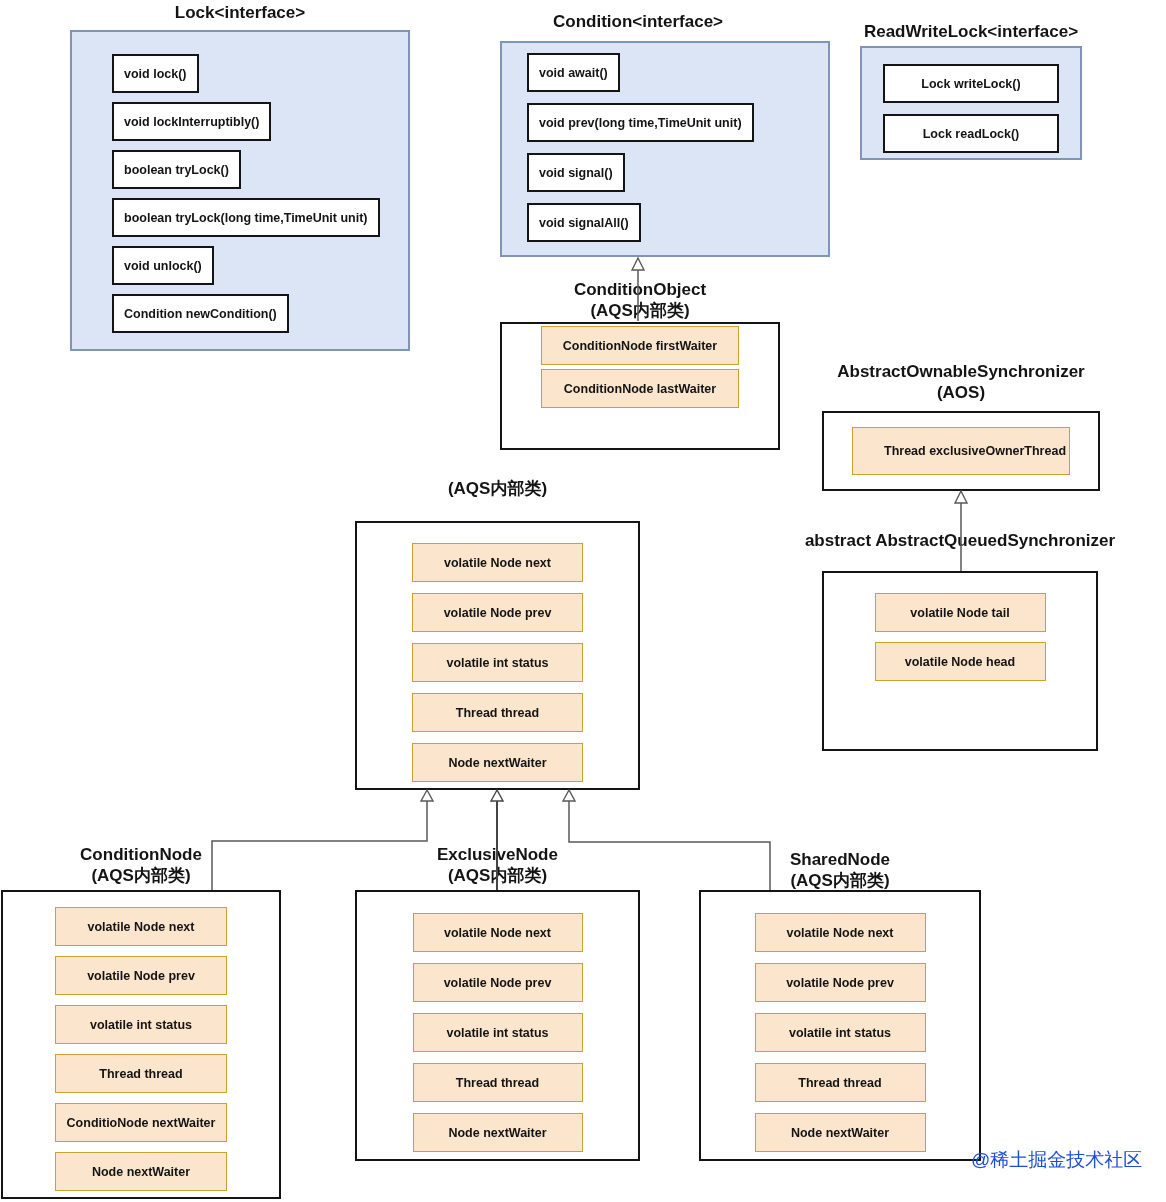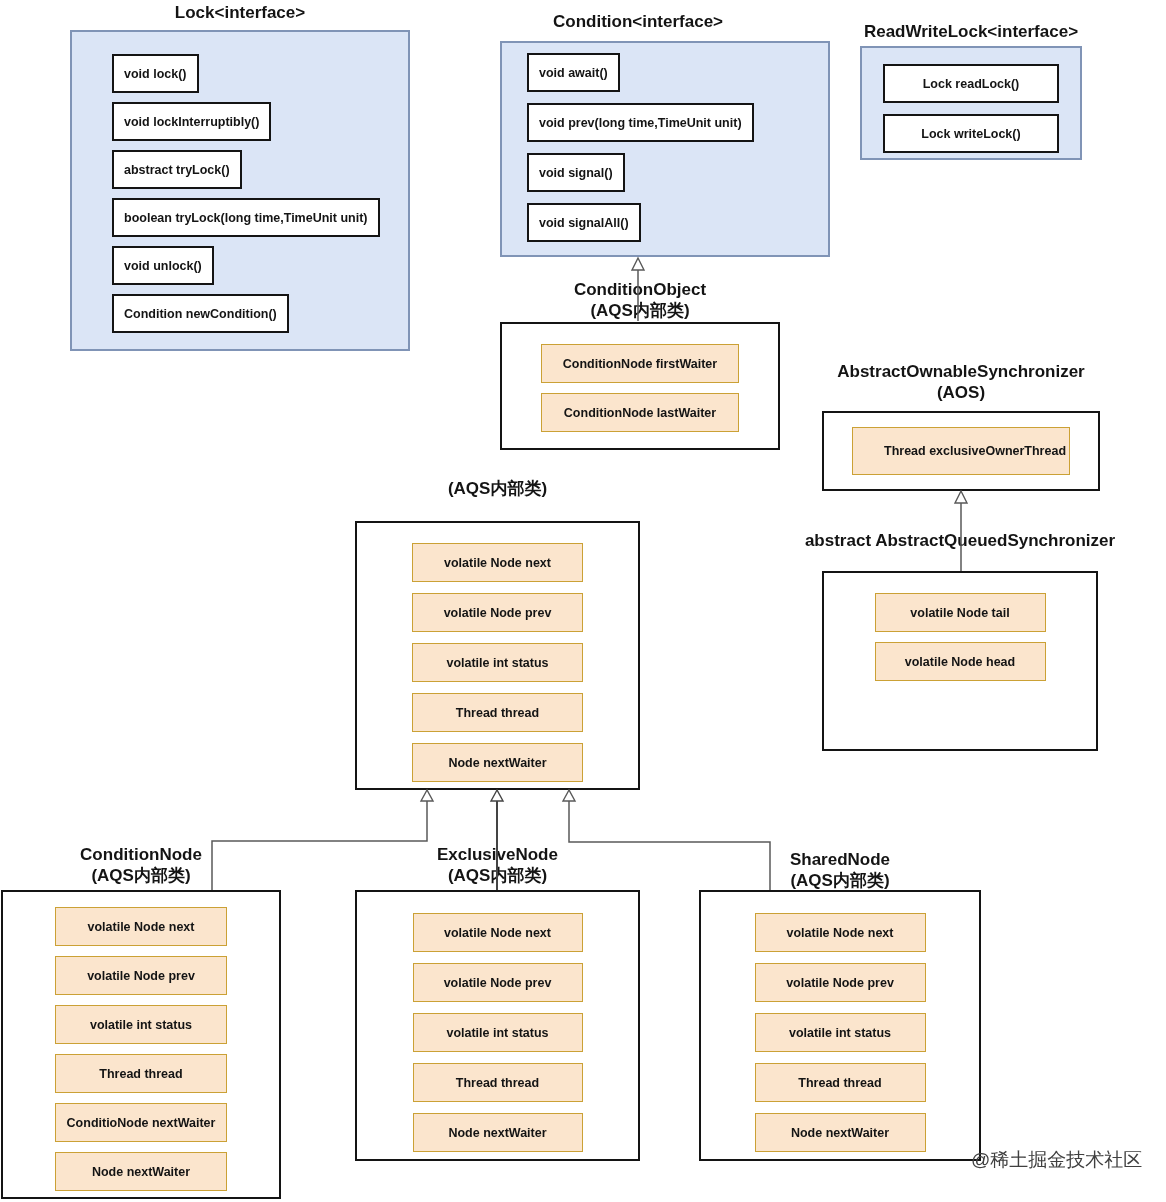--- a/index.html
+++ b/index.html
@@ -22,36 +22,36 @@
   .members.centered .member { width:var(--mw,170px); padding:0 4px; }
   .members.mwhite  .member { background:#ffffff; border:2px solid #141414; }
   .members.morange .member { background:#fbe5cd; border:1.5px solid #cba135; }
   .cls-title {
     position:absolute; text-align:center; font-size:17px; line-height:21px;
     white-space:nowrap;
   }
   .wires { position:absolute; left:0; top:0; pointer-events:none; }
   .watermark {
     position:absolute; left:971px; top:1147px; font-size:19px;
-    font-weight:normal; color:#404040; white-space:nowrap;
+    font-weight:normal; color:#1d4ed8; white-space:nowrap;
   }
 </style>
 </head>
 <body>
 
 <div class="canvas">
 
   <div class="cls-title" style="left:70px; top:2px; width:340px;text-align:center;">
     <div>Lock&lt;interface&gt;</div>
   </div>
   <div class="cls blue" style="left:70px; top:30px; width:340px; height:321px;">
     <div class="members leftal mwhite" style="padding-top:22px; padding-left:40px; gap:9px;">
         <div class="member">void lock()</div>
         <div class="member">void lockInterruptibly()</div>
-        <div class="member">abstract tryLock()</div>
+        <div class="member">boolean tryLock()</div>
         <div class="member">boolean tryLock(long time,TimeUnit unit)</div>
         <div class="member">void unlock()</div>
         <div class="member">Condition newCondition()</div>
       </div>
   </div>
 
   <div class="cls-title" style="left:500px; top:11px; width:276px;">
     <div>Condition&lt;interface&gt;</div>
   </div>
   <div class="cls blue" style="left:500px; top:41px; width:330px; height:216px;">
@@ -61,31 +61,31 @@
         <div class="member">void signal()</div>
         <div class="member">void signalAll()</div>
       </div>
   </div>
 
   <div class="cls-title" style="left:800px; top:21px; width:342px;">
     <div>ReadWriteLock&lt;interface&gt;</div>
   </div>
   <div class="cls blue" style="left:860px; top:46px; width:222px; height:114px;">
     <div class="members centered mwhite" style="--mw:176px; padding-top:16px; gap:11px;">
+        <div class="member">Lock writeLock()</div>
         <div class="member">Lock readLock()</div>
-        <div class="member">Lock writeLock()</div>
       </div>
   </div>
 
   <div class="cls-title" style="left:500px; top:279px; width:280px;">
     <div>ConditionObject</div>
     <div>(AQS内部类)</div>
   </div>
   <div class="cls white" style="left:500px; top:322px; width:280px; height:128px;">
-    <div class="members centered morange" style="--mw:198px; padding-top:20px; gap:10px;">
+    <div class="members centered morange" style="--mw:198px; padding-top:2px; gap:4px;">
         <div class="member">ConditionNode firstWaiter</div>
         <div class="member">ConditionNode lastWaiter</div>
       </div>
   </div>
 
   <div class="cls-title" style="left:822px; top:361px; width:278px;">
     <div>AbstractOwnableSynchronizer</div>
     <div>(AOS)</div>
   </div>
   <div class="cls white" style="left:822px; top:411px; width:278px; height:80px;">

